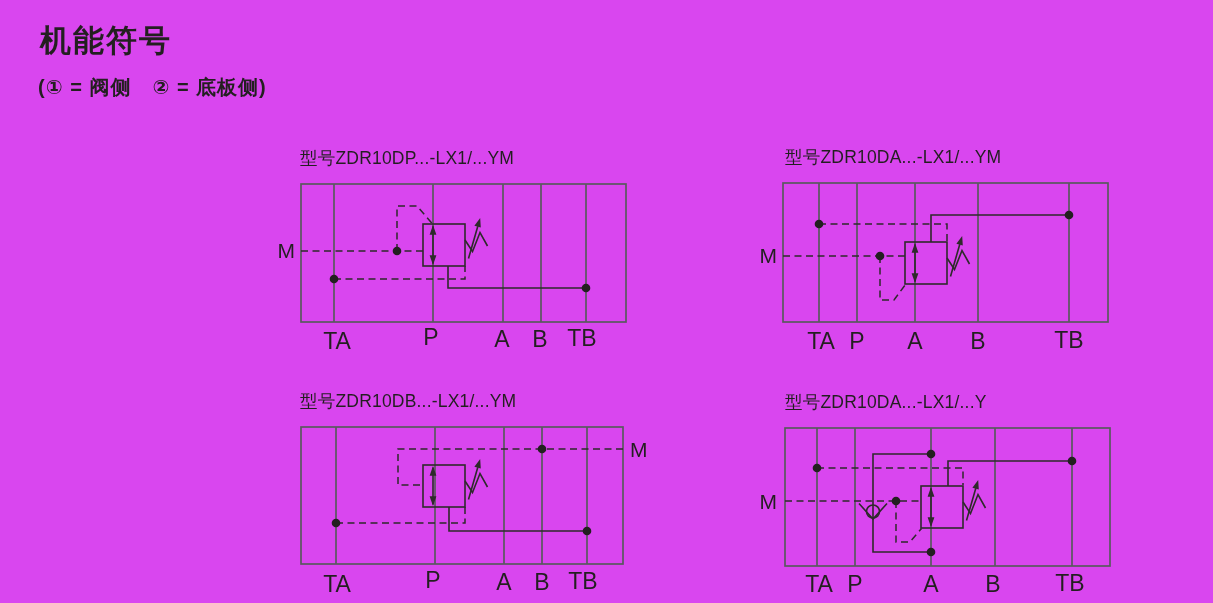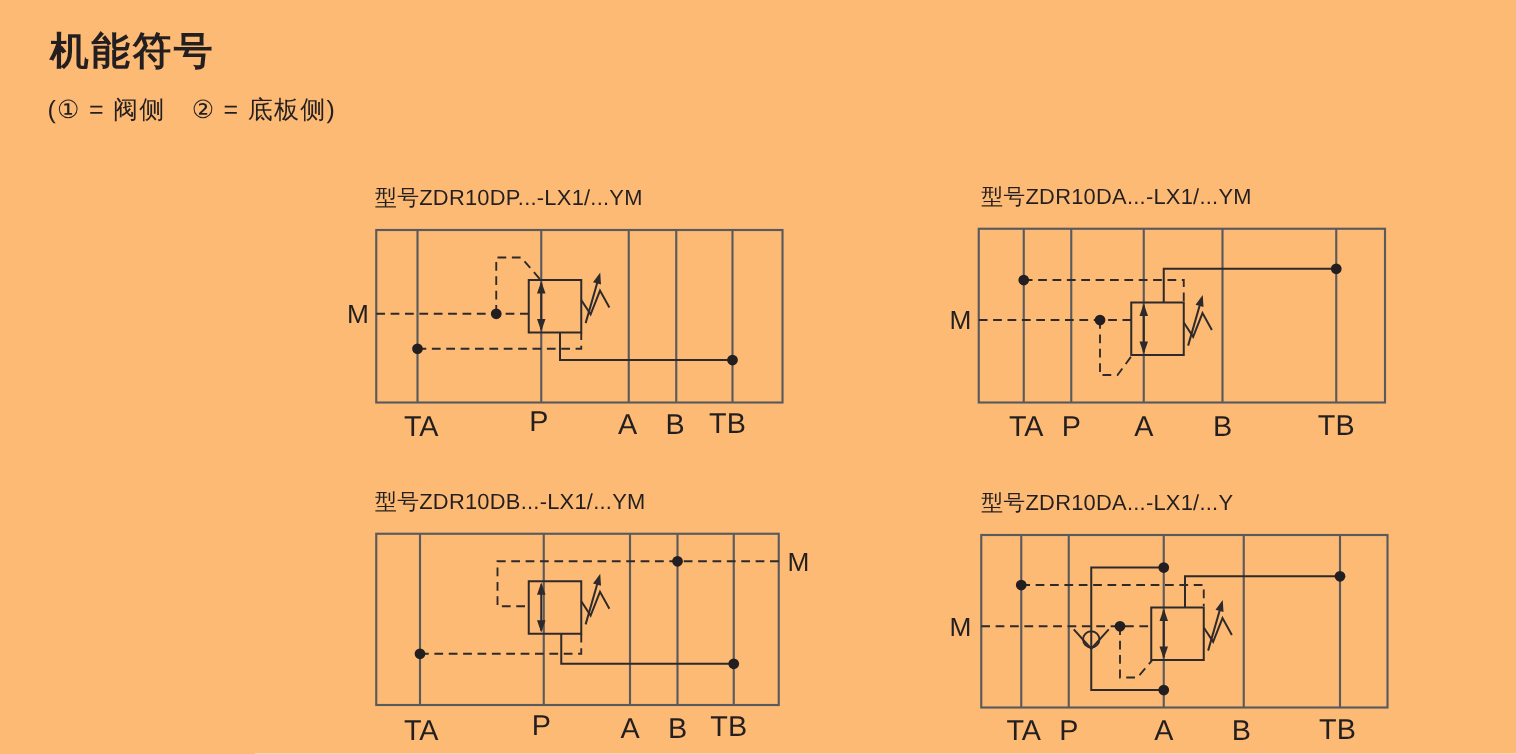--- a/index.html
+++ b/index.html
@@ -1,20 +1,20 @@
 <!DOCTYPE html>
 <html><head>
 <meta charset="utf-8">
 <style>
   html,body{margin:0;padding:0;background:#ffffff;}
-  #page{position:relative;width:1213px;height:603px;background:#fdba74;overflow:hidden;
+  #page{position:relative;width:1213px;height:603px;background:#d946ef;overflow:hidden;
         font-family:"Liberation Sans","DejaVu Sans",sans-serif;color:#231f20;}
   .page-title{position:absolute;left:40px;top:20px;font-size:31px;font-weight:600;
               letter-spacing:2px;color:#231f20;}
-  .page-subtitle{position:absolute;left:38px;top:74px;font-size:20px;font-weight:400;
+  .page-subtitle{position:absolute;left:38px;top:74px;font-size:20px;font-weight:700;
                  letter-spacing:1px;color:#231f20;}
   svg.diagram{position:absolute;overflow:visible;}
   .grid{stroke:#595a5e;stroke-width:1.7;fill:none;}
   .sym{stroke:#2e2a2b;stroke-width:1.6;fill:none;stroke-linejoin:miter;}
   .dash{stroke:#2e2a2b;stroke-width:1.5;fill:none;stroke-dasharray:7 4.5;}
   .fillsym{fill:#2e2a2b;stroke:none;}
   .dot{fill:#231f20;stroke:none;}
   text{fill:#231f20;}
   .dia-title{font-size:17.5px;font-weight:500;letter-spacing:0.2px;}
   .port-label{font-size:23px;font-weight:400;}

